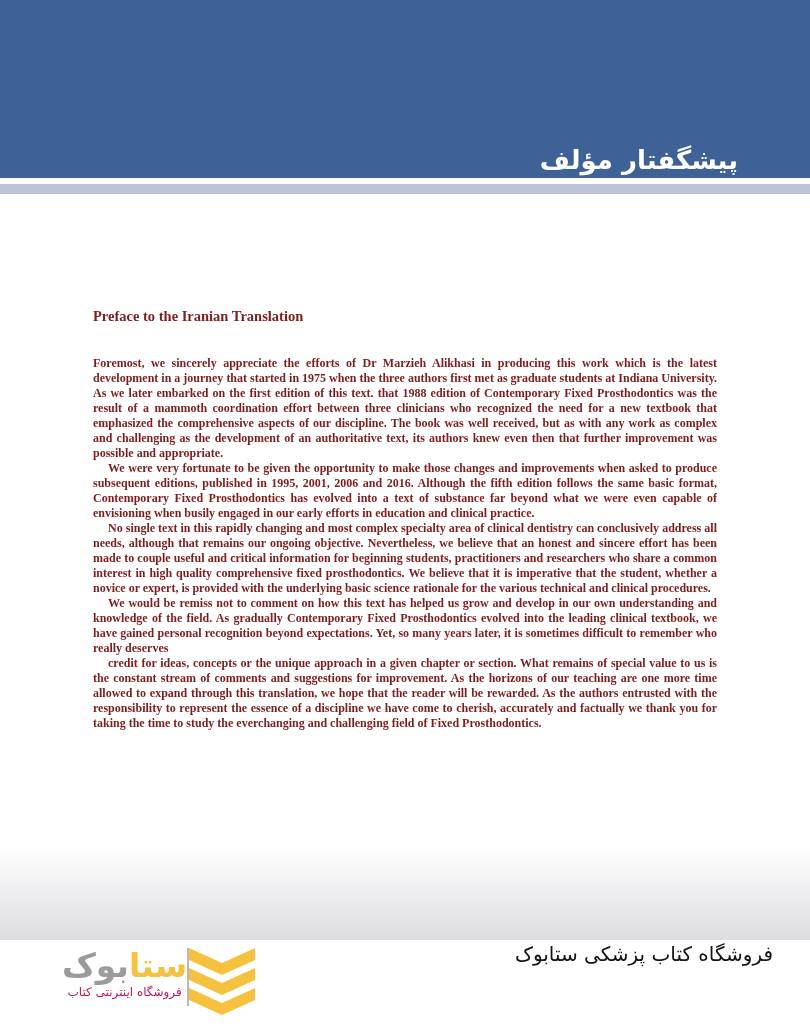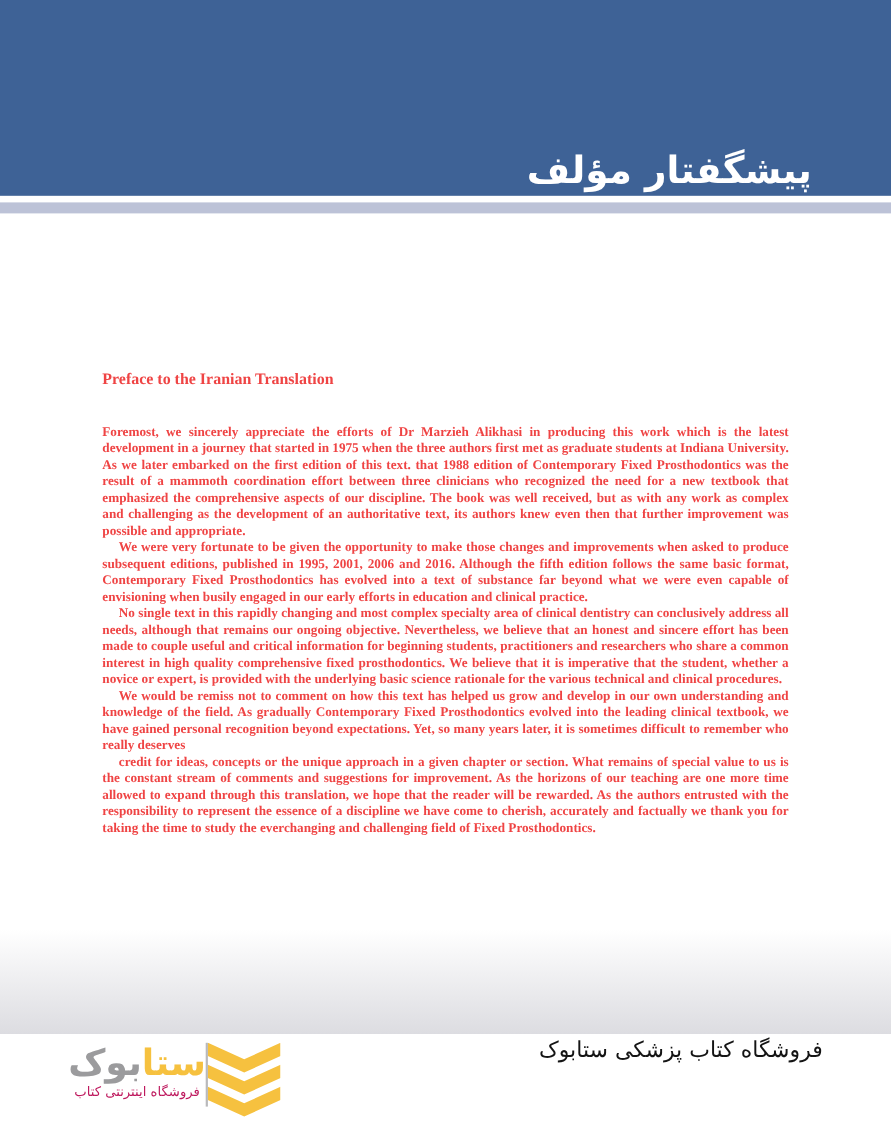--- a/index.html
+++ b/index.html
@@ -15,43 +15,42 @@
   .banner {
     position: absolute; top: 0; left: 0;
     width: 810px; height: 178px;
     background: #3e6296;
   }
   .banner-title {
     position: absolute; right: 72px; bottom: 2px;
     color: #ffffff;
     font-family: "DejaVu Sans", sans-serif;
     font-weight: bold;
-    font-size: 34px;
+    font-size: 26px;
     line-height: 1.2;
     direction: rtl;
     letter-spacing: -1px;
   }
   .stripe {
     position: absolute; top: 184px; left: 0;
     width: 810px; height: 10px;
     background: #bcc2d7;
   }
 
   
   .scan-shade {
     position: absolute; top: 845px; left: 0;
     width: 810px; height: 95px;
     background: linear-gradient(to bottom, rgba(186,186,194,0) 0%, rgba(178,178,188,0.45) 100%);
     pointer-events: none;
   }
   .content {
     position: absolute; left: 93px; top: 308px;
     width: 624px;
-    color: #ef4444;
-    margin-top: 29px;
+    color: #7f1d1d;
   }
   .content-heading {
     font-size: 14.5px;
     font-weight: bold;
     margin: 0 0 31px 0;
   }
   .content p {
     font-size: 12px;
     line-height: 15px;
     text-align: justify;
@@ -89,21 +88,21 @@
     margin-top: 1px;
     white-space: nowrap;
   }
   .logo-divider {
     width: 2px; height: 58px;
     background: #b9b9bb;
   }
   .emblem { display: block; }
 
   .footer-right {
-    position: absolute; right: 62px; top: 2px;
+    position: absolute; right: 37px; top: 2px;
     display: flex; flex-direction: column; align-items: flex-end; gap: 8px;
   }
   .store-name {
     font-family: "DejaVu Sans", sans-serif;
     font-size: 20px;
     color: #141414;
     direction: rtl;
     white-space: nowrap;
   }
   .site-url {

